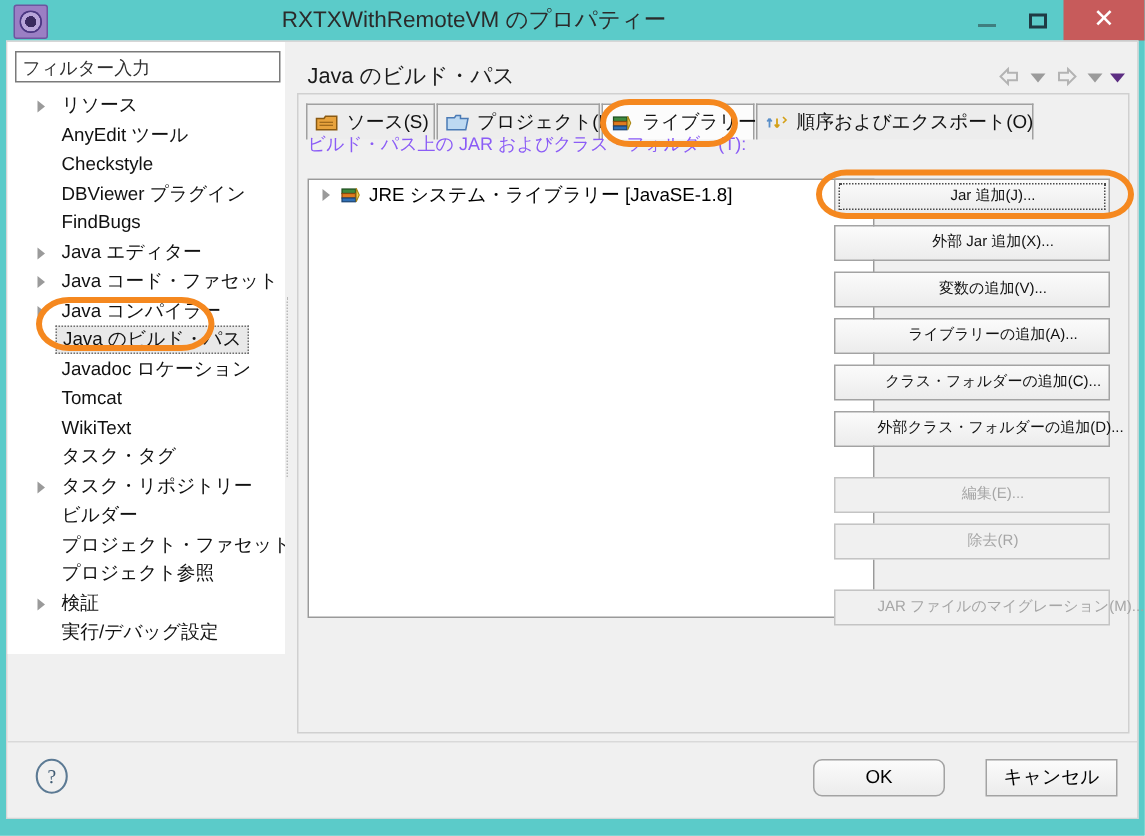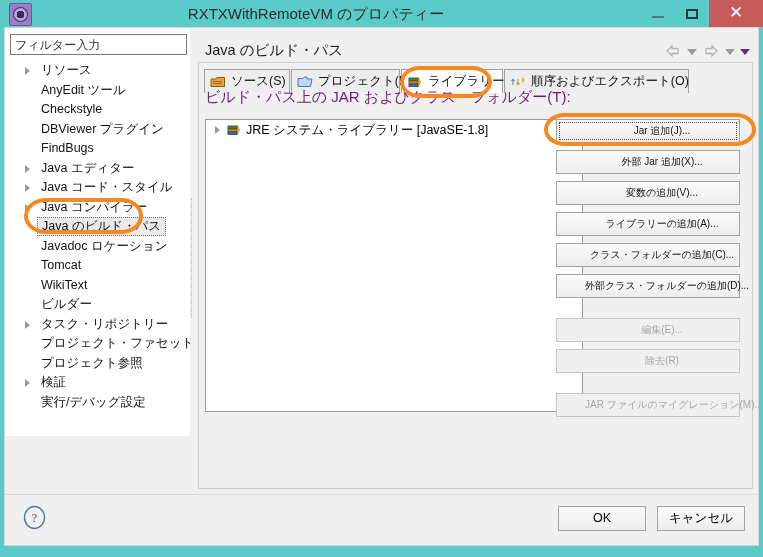--- a/index.html
+++ b/index.html
@@ -49,21 +49,21 @@
   .nav-icons .item{float:left;margin-left:5px;}
   .caret{width:0;height:0;border-left:5px solid transparent;border-right:5px solid transparent;border-top:6px solid #9b9b9b;margin-top:7px;}
   .caret.dark{border-top-color:#5c2d82;}
 
   .tabs{position:absolute;left:10px;top:41px;width:543px;height:24px;}
   .tab{position:absolute;top:0;height:24px;box-sizing:border-box;border:1px solid #a0a0a0;border-bottom:none;background:#ededed;
        font-size:12.5px;line-height:22px;padding-left:26px;padding-right:8px;white-space:nowrap;color:#111;}
   .tab.active{background:#fcfcfc;}
   .tab-ico{position:absolute;left:5px;top:4px;width:16px;height:16px;}
 
-  .list-label{position:absolute;left:11px;top:60px;font-size:15px;color:#701a75;white-space:nowrap;}
+  .list-label{position:absolute;left:11px;top:60px;font-size:12px;color:#8b5cf6;white-space:nowrap;}
   .list-box{position:absolute;left:11px;top:91px;width:378px;height:293px;background:#fff;border:1px solid #9a9a9a;box-sizing:border-box;}
   .list-row{position:relative;height:20px;line-height:20px;padding-left:40px;font-size:12.5px;white-space:nowrap;}
   .list-row .arrow{position:absolute;left:9px;top:6px;width:0;height:0;border-left:5px solid #9a9a9a;border-top:4px solid transparent;border-bottom:4px solid transparent;}
   .books-ico{position:absolute;left:20px;top:2px;width:16px;height:16px;}
 
   .btn-col{position:absolute;left:362px;top:91px;width:191px;}
   .dbtn{position:relative;width:184px;height:24px;margin-bottom:7px;box-sizing:border-box;
         border:1px solid #a3a3a3;background:linear-gradient(#fbfbfb,#ececec);
         font-size:10px;line-height:22px;text-align:center;color:#111;white-space:nowrap;padding-left:28px;}
   .dbtn.disabled{color:#a6a6a6;background:#f0f0f0;border-color:#c4c4c4;}
@@ -71,21 +71,21 @@
   .gap{height:13px;}
 
   
   .pane-frame{position:absolute;left:4px;top:34px;width:555px;height:427px;border:1px solid #d0d0d0;box-sizing:border-box;}
 
   
   .bottom{position:absolute;left:0;top:466px;width:753px;height:51px;background:#f0f0f0;border-top:1px solid #d9d9d9;box-sizing:border-box;}
   .help-ico{position:absolute;left:17px;top:10px;width:25px;height:25px;}
   .bbtn{position:absolute;top:11px;height:25px;width:88px;box-sizing:border-box;border:1px solid #a3a3a3;
         background:linear-gradient(#fbfbfb,#ececec);font-size:12.5px;line-height:23px;text-align:center;}
-  .btn-ok{right:112px;}
+  .btn-ok{right:128px;border-radius:6px;}
   .btn-cancel{right:13px;}
 
   
   .anno{position:absolute;border:4px solid #f5881f;border-radius:22px/18px;box-sizing:border-box;pointer-events:none;}
   .anno-sidebar{left:24px;top:198px;width:119px;height:36px;}
   .anno-tab{left:400px;top:66px;width:92px;height:32px;}
   .anno-jar{left:544px;top:113px;width:212px;height:33px;}
 </style>
 </head>
 <body>
@@ -114,28 +114,29 @@
       <div class="filter-input">
         <span>フィルター入力</span>
       </div>
       <div class="tree">
         <div class="tree-item"><span class="arrow"></span><span class="lbl">リソース</span></div>
         <div class="tree-item"><span class="lbl">AnyEdit ツール</span></div>
         <div class="tree-item"><span class="lbl">Checkstyle</span></div>
         <div class="tree-item"><span class="lbl">DBViewer プラグイン</span></div>
         <div class="tree-item"><span class="lbl">FindBugs</span></div>
         <div class="tree-item"><span class="arrow"></span><span class="lbl">Java エディター</span></div>
-        <div class="tree-item"><span class="arrow"></span><span class="lbl">Java コード・スタイル</span></div>
+        <div class="tree-item"><span class="arrow"></span><span class="lbl">Java コード・ファセット</span></div>
         <div class="tree-item"><span class="arrow"></span><span class="lbl">Java コンパイラー</span></div>
         <div class="tree-item selected"><span class="lbl">Java のビルド・パス</span></div>
         <div class="tree-item"><span class="lbl">Javadoc ロケーション</span></div>
         <div class="tree-item"><span class="lbl">Tomcat</span></div>
         <div class="tree-item"><span class="lbl">WikiText</span></div>
+        <div class="tree-item"><span class="lbl">タスク・タグ</span></div>
+        <div class="tree-item"><span class="arrow"></span><span class="lbl">タスク・リポジトリー</span></div>
         <div class="tree-item"><span class="lbl">ビルダー</span></div>
-        <div class="tree-item"><span class="arrow"></span><span class="lbl">タスク・リポジトリー</span></div>
         <div class="tree-item"><span class="lbl">プロジェクト・ファセット</span></div>
         <div class="tree-item"><span class="lbl">プロジェクト参照</span></div>
         <div class="tree-item"><span class="arrow"></span><span class="lbl">検証</span></div>
         <div class="tree-item"><span class="lbl">実行/デバッグ設定</span></div>
       </div>
     </div>
 
     <div class="splitter">
         <div class="grip"></div>
       </div>

